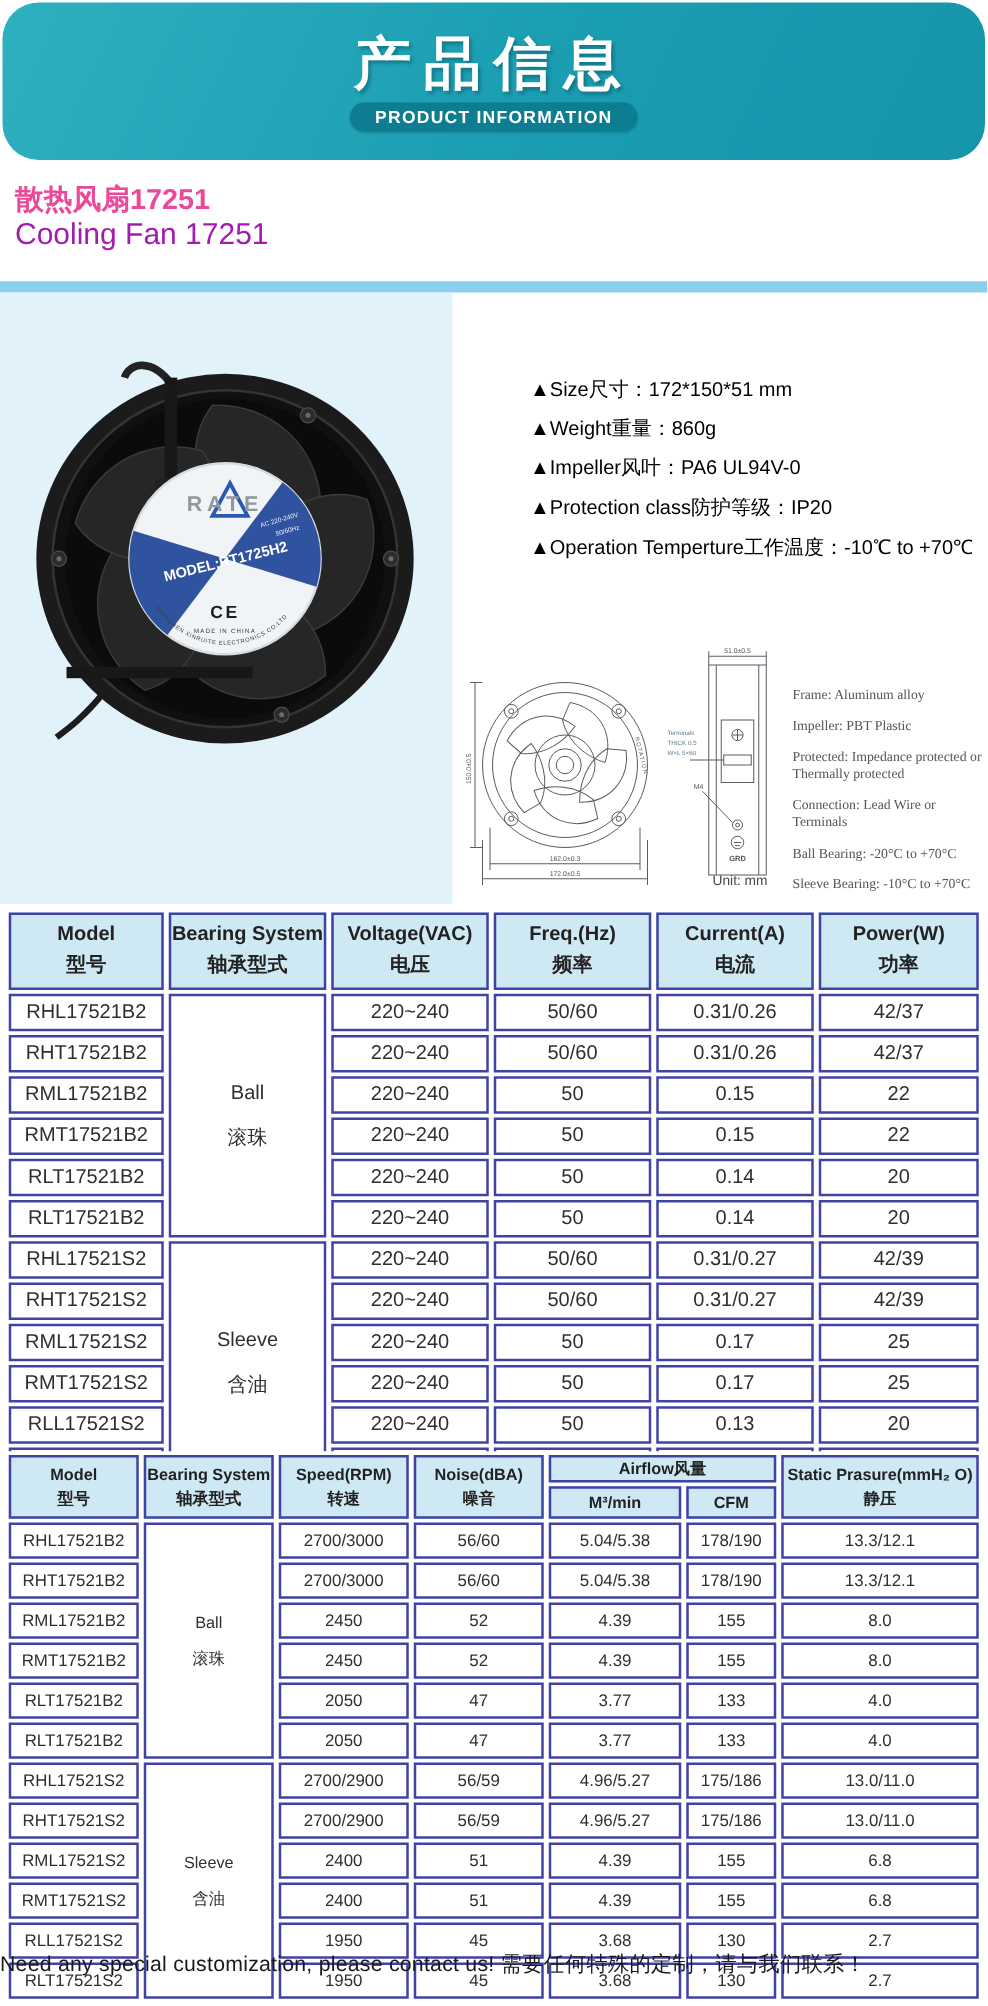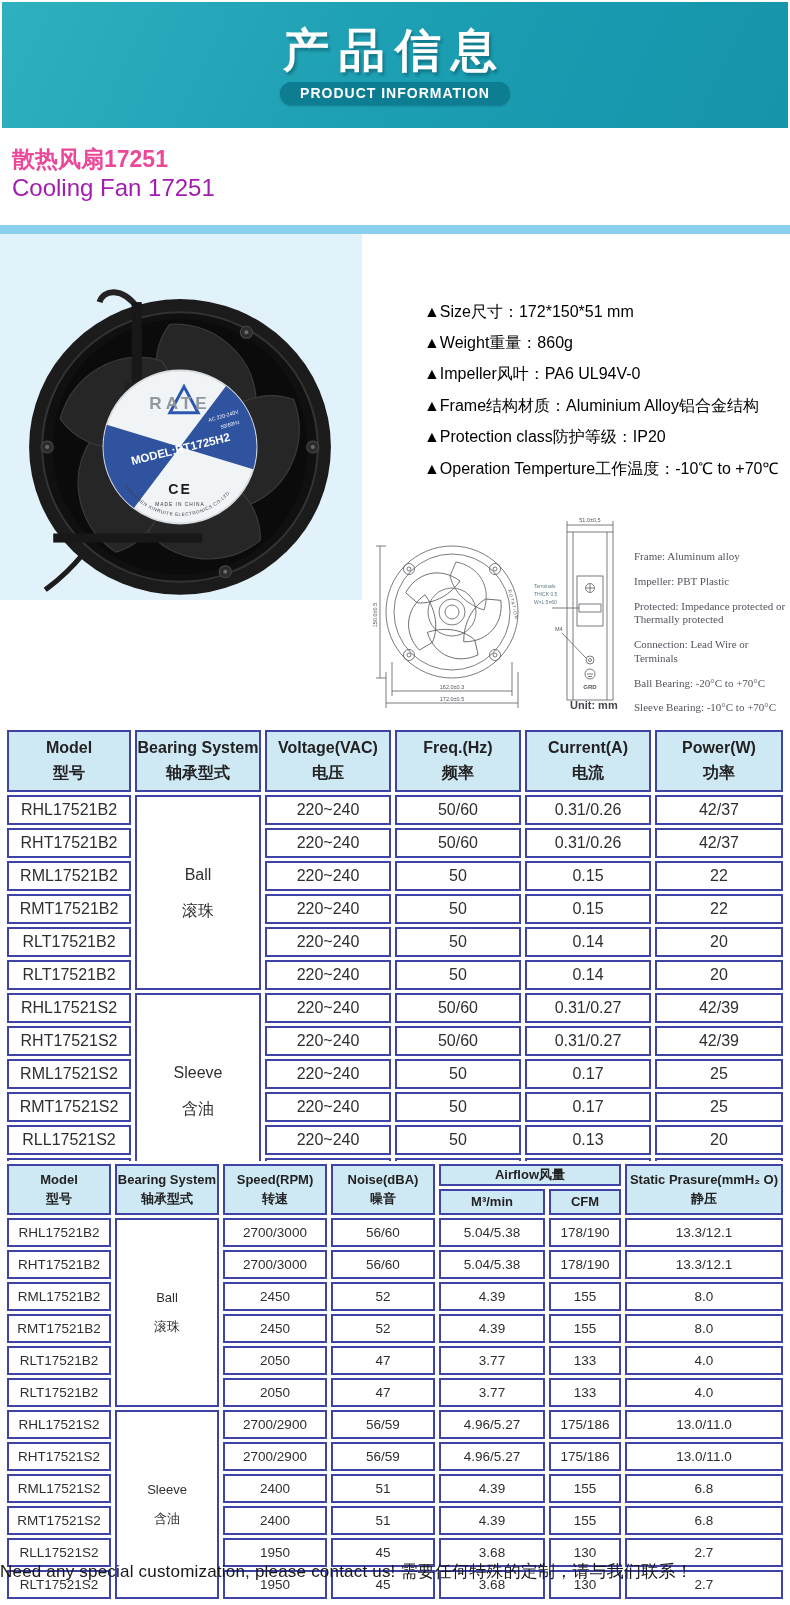--- a/index.html
+++ b/index.html
@@ -2,44 +2,44 @@
 <html><head>
 <meta charset="utf-8">
 <style>
   html,body{margin:0;padding:0;background:#ffffff;}
   body{font-family:"Liberation Sans",sans-serif;-webkit-font-smoothing:antialiased;}
   #page{position:relative;width:790px;height:1605px;background:#fff;overflow:hidden;}
 
   
   .banner{position:absolute;top:2px;left:2px;right:2px;height:126px;
     background:linear-gradient(115deg,#2fb0c0 0%,#1b9db2 55%,#1694aa 100%);
-    display:flex;flex-direction:column;align-items:center;justify-content:center;}
+    display:flex;flex-direction:column;align-items:center;justify-content:center;border-radius:29px;}
   .banner-title{color:#fff;font-size:46px;font-weight:bold;letter-spacing:10px;line-height:1;
     text-shadow:2px 3px 3px rgba(0,55,66,.38);margin-top:2px;}
   .banner-pill{margin-top:9px;background:#0d7d92;color:#fff;font-size:14px;font-weight:bold;
     letter-spacing:1px;padding:3px 20px 4px;border-radius:999px;box-shadow:0 1px 2px rgba(0,40,48,.3);}
 
   
   .title-block{position:absolute;left:12px;top:146px;}
   .title-cn{font-size:23px;font-weight:bold;color:#ec4899;letter-spacing:0px;line-height:1.15;}
   .title-en{font-size:24px;color:#a21caf;margin-top:2px;}
 
   .divider{position:absolute;left:0;top:225px;width:100%;height:9px;background:#8bcfee;}
 
   
-  .photo-panel{position:absolute;left:0;top:234px;width:362px;height:366px;background:#e2f2fb;}
+  .photo-panel{position:absolute;left:0;top:234px;width:362px;height:489px;background:#e2f2fb;}
   .specs{position:absolute;left:424px;top:297px;width:360px;}
   .spec{font-size:16px;color:#000000;height:31.2px;display:flex;align-items:center;white-space:nowrap;}
 
   
   .drawing{position:absolute;left:356px;top:512px;}
   .notes{position:absolute;left:634px;top:550px;width:156px;font-family:"Liberation Serif",serif;
     font-size:11px;color:#54545e;}
   .note{margin:0 0 11px 0;white-space:pre-line;line-height:1.25;}
-  .unit-label{position:absolute;left:570px;top:699px;font-size:11px;font-weight:bold;color:#45454e;}
+  .unit-label{position:absolute;left:570px;top:699px;font-size:11px;font-weight:normal;color:#45454e;}
 
   
   table{border-collapse:separate;position:absolute;table-layout:fixed;background:#fff;}
   .t1{left:3px;top:727px;width:784px;border-spacing:4px 3px;}
   .t2{left:3px;top:1161px;width:784px;border-spacing:4px 3px;}
   th,td{border:2px solid #4043a6;text-align:center;vertical-align:middle;color:#2f2f2f;
     overflow:hidden;white-space:nowrap;padding:0;}
   th{background:#cfe9f4;font-weight:bold;color:#222;}
   .t1 th{font-size:16px;height:58px;line-height:1.55;}
   .t1 td{font-size:16px;height:26px;}
@@ -130,21 +130,20 @@
           <textPath href="#coArc" startOffset="4%">SHENZHEN XINRUITE ELECTRONICS.CO.LTD</textPath>
         </text>
       </g>
     </svg>
   </div>
 
   <div class="specs">
     <div class="spec">▲Size尺寸：172*150*51 mm</div>
     <div class="spec">▲Weight重量：860g</div>
     <div class="spec">▲Impeller风叶：PA6 UL94V-0</div>
-    <div class="spec">▲Frame结构材质：Aluminium Alloy铝合金结构</div>
     <div class="spec">▲Protection class防护等级：IP20</div>
     <div class="spec">▲Operation Temperture工作温度：-10℃ to +70℃</div>
   </div>
 
   <div class="drawing">
     <svg width="280" height="205" viewBox="0 0 280 205">
       <g stroke="#5b5b63" stroke-width="0.8" fill="none">
 
         <circle cx="96" cy="100" r="66"></circle>
         <circle cx="96" cy="100" r="58"></circle>

